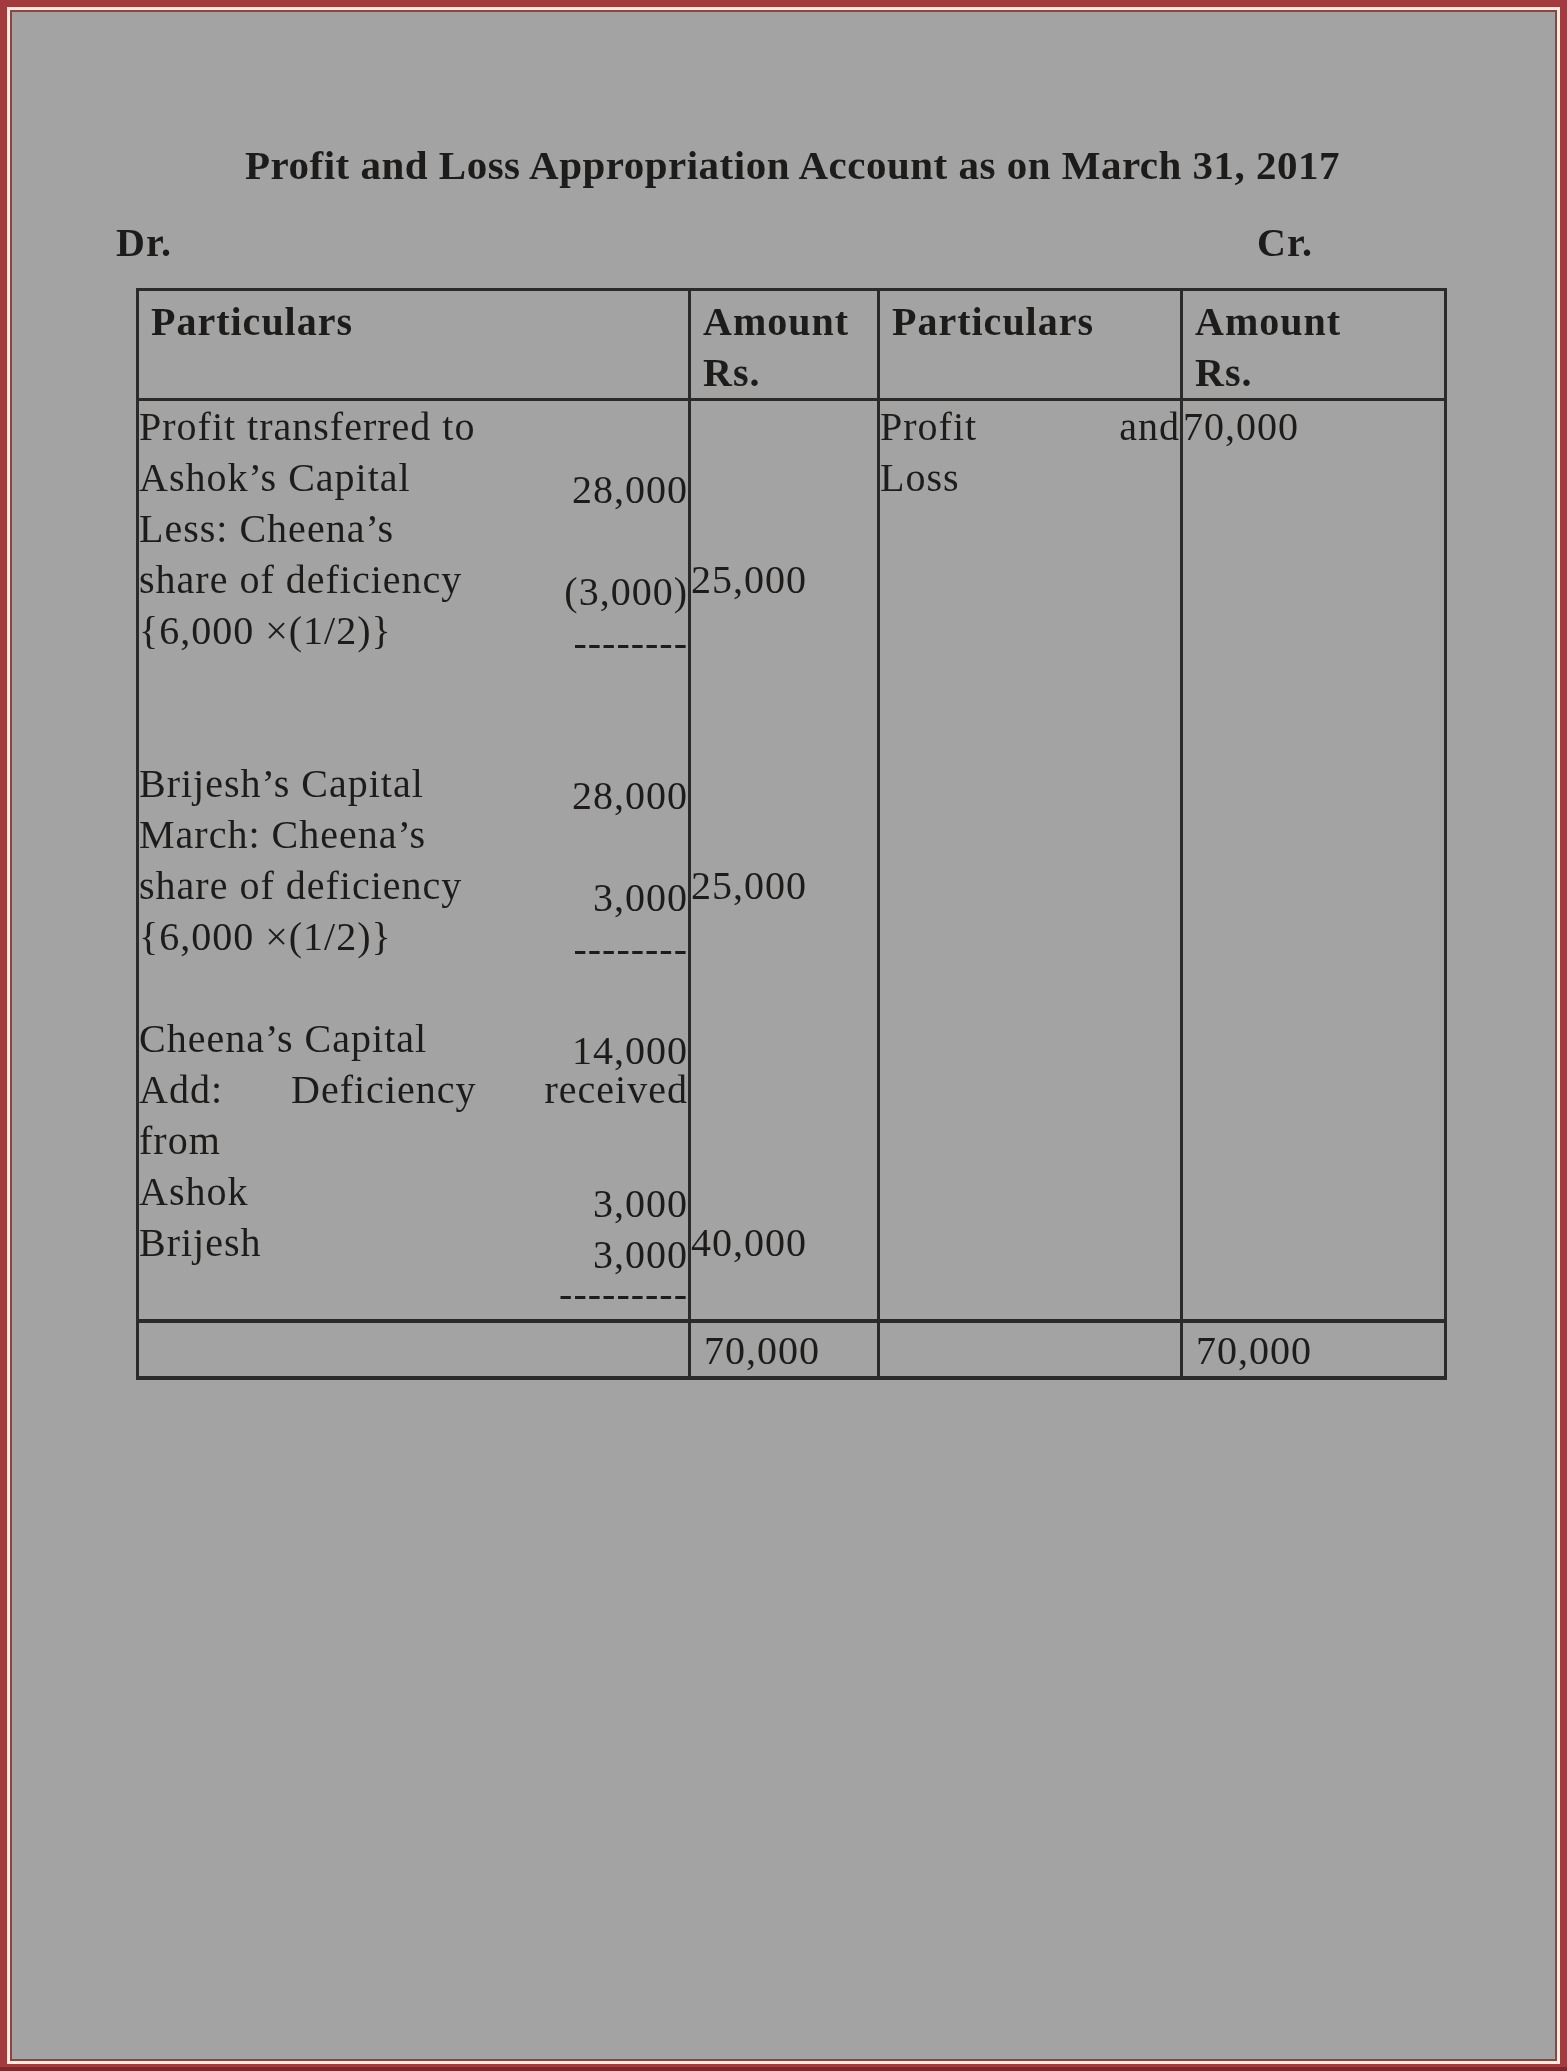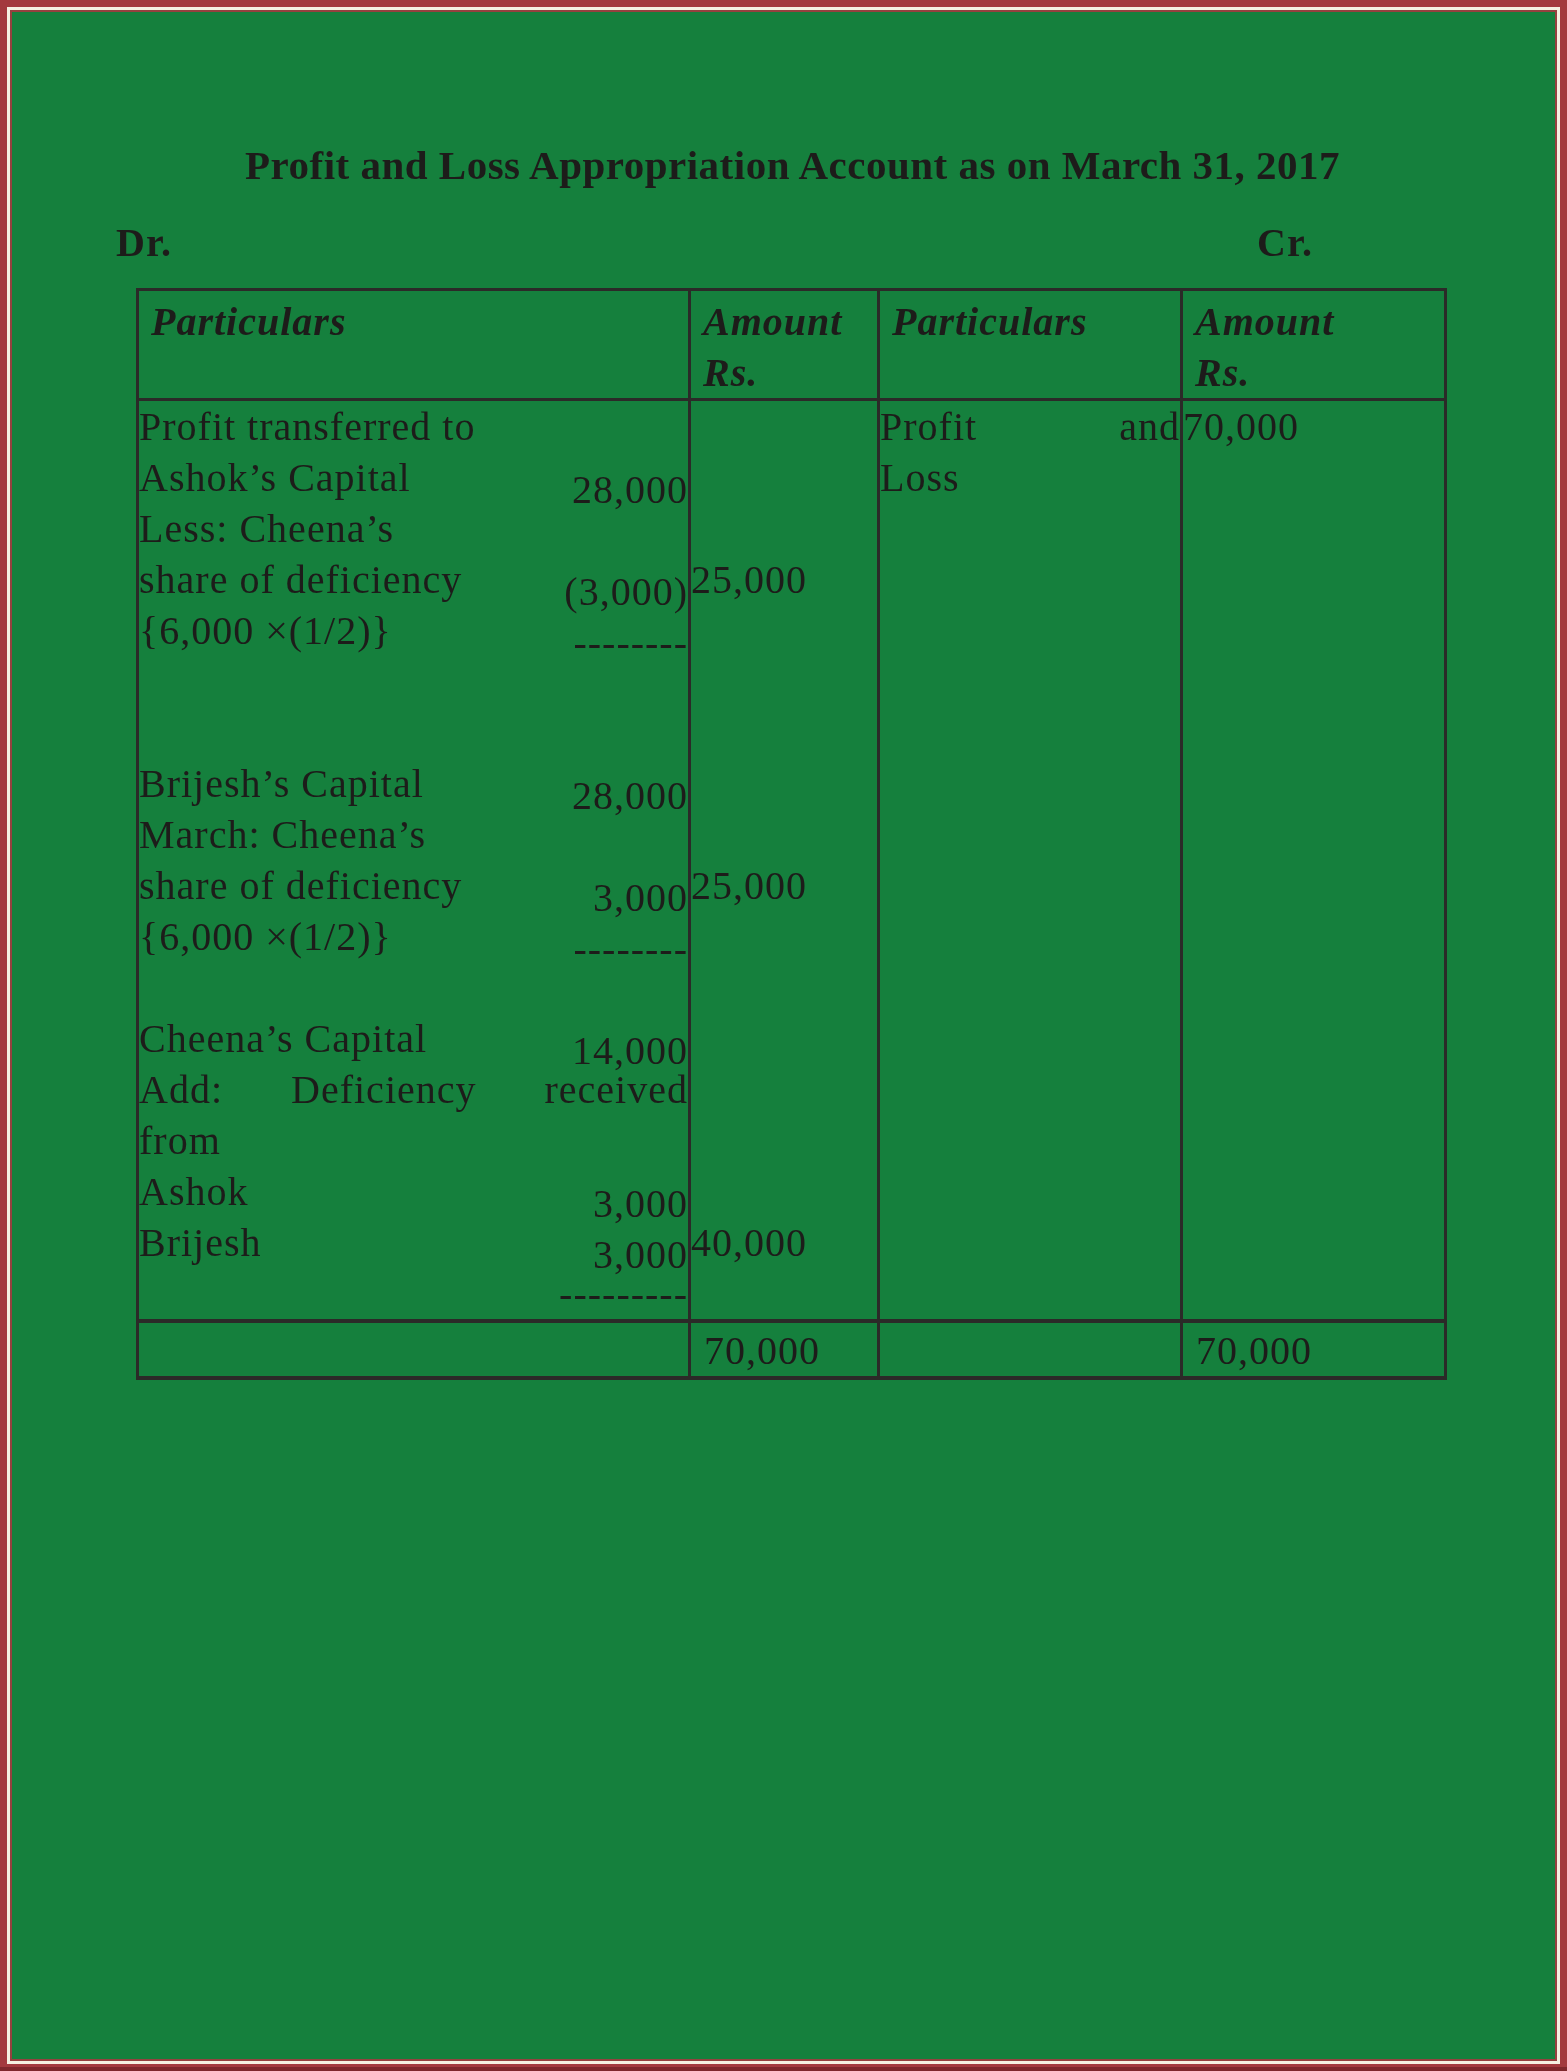--- a/index.html
+++ b/index.html
@@ -1,34 +1,34 @@
 <!DOCTYPE html>
 <html><head>
 <meta charset="utf-8">
 <style>
   html,body{margin:0;padding:0;}
   body{width:1567px;height:2071px;font-family:"Liberation Serif","DejaVu Serif",serif;color:#1d1c1a;}
   .page{width:1567px;height:2071px;box-sizing:border-box;background:#a33a3e;padding:7px;
         box-shadow:inset 0 -4px 0 #7f282c;}
   .gap{height:100%;box-sizing:border-box;background:#f5f1e2;padding:3px;}
-  .paper{height:100%;box-sizing:border-box;background:#15803d;border:2px solid #95413f;position:relative;
+  .paper{height:100%;box-sizing:border-box;background:#a3a3a3;border:2px solid #95413f;position:relative;
          letter-spacing:1px;}
   
   .title{position:absolute;left:233px;top:128px;font-size:41px;font-weight:bold;line-height:50px;
          letter-spacing:0.5px;white-space:pre;}
   .dr{position:absolute;left:104px;top:207px;font-size:40px;font-weight:bold;line-height:48px;}
   .cr{position:absolute;left:1245px;top:207px;font-size:40px;font-weight:bold;line-height:48px;}
   
   table.acct{position:absolute;left:124px;top:276px;width:1308px;table-layout:fixed;
              border-collapse:collapse;font-size:40px;}
   table.acct th,table.acct td{border:3px solid #2b2a28;vertical-align:top;box-sizing:border-box;
              font-weight:normal;text-align:left;padding:0;}
   col.c1{width:552px;} col.c2{width:189px;} col.c3{width:303px;} col.c4{width:264px;}
   th .hl{line-height:51px;height:51px;white-space:pre;}
-  table.acct th{height:105px;padding:5px 7px 0 12px;font-weight:bold;font-style:italic;}
+  table.acct th{height:105px;padding:5px 7px 0 12px;font-weight:bold;}
   td.body{height:920px;padding-top:2px;}
   td.lp{padding-left:12px;padding-right:26px;}
   td.la{padding-left:13px;padding-right:4px;}
   td.rp{padding-left:8px;padding-right:12px;margin-left:7px;}
   td.ra{padding-left:13px;padding-right:4px;}
   .ln{display:flex;justify-content:space-between;align-items:baseline;height:51px;line-height:51px;
       white-space:pre;overflow:visible;}
   .ln .lead{display:flex;white-space:pre;}
   .pre{}
   .amtln{height:51px;line-height:51px;white-space:pre;}

